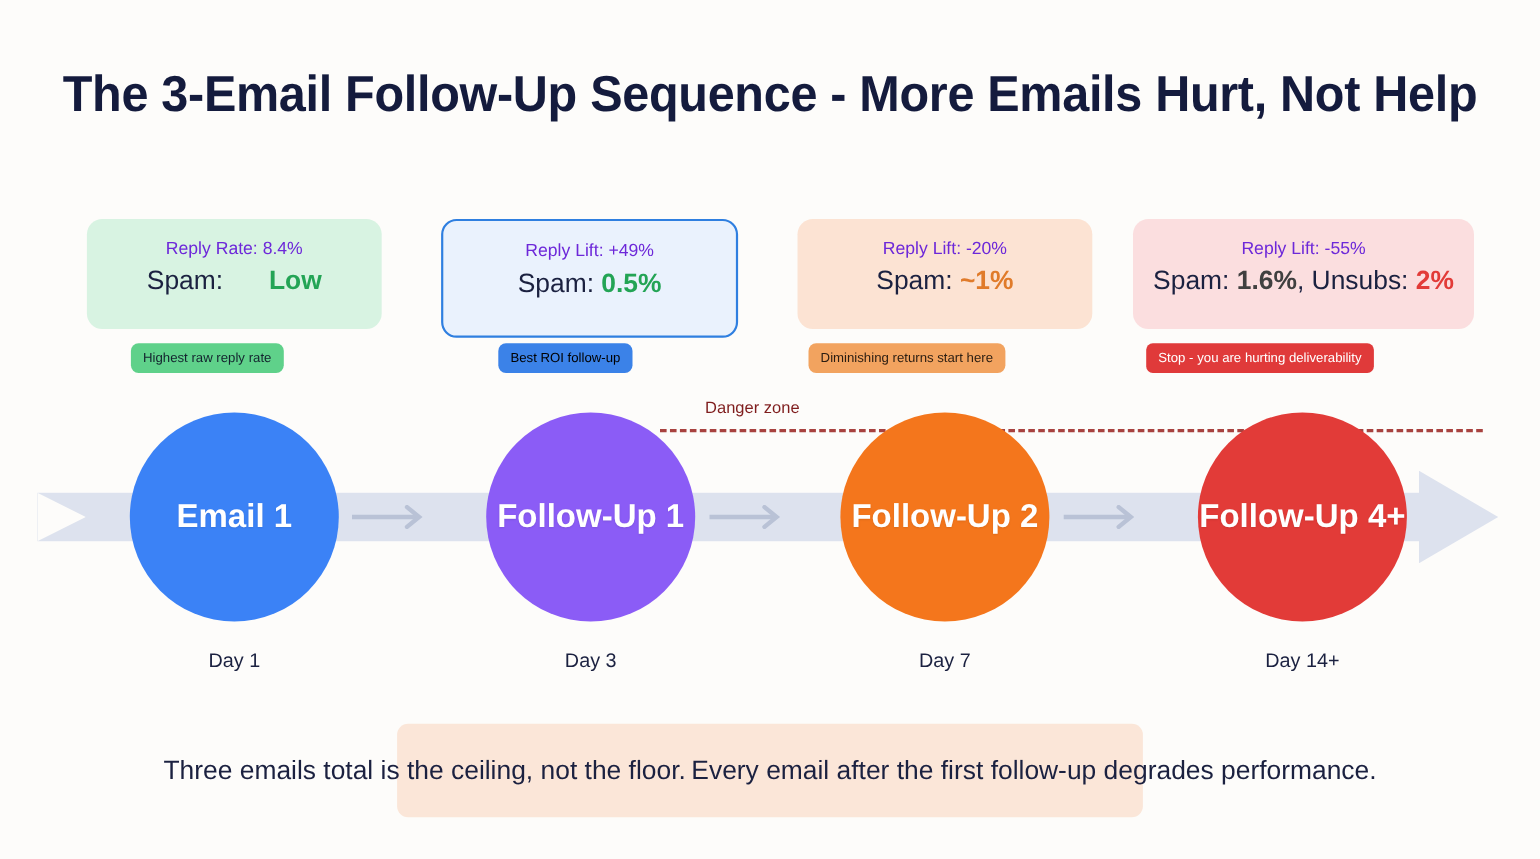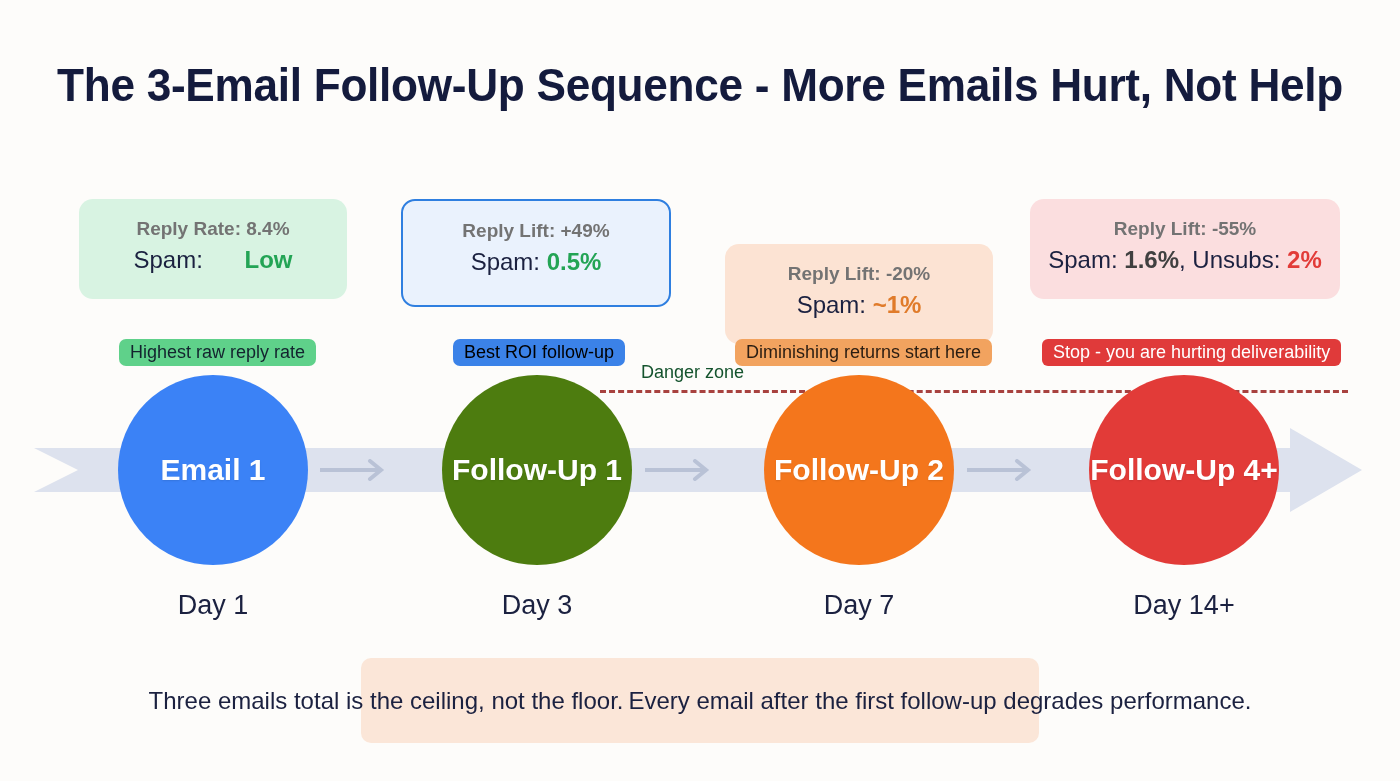--- a/index.html
+++ b/index.html
@@ -37,23 +37,23 @@
   
   .card {
     position: absolute;
     box-sizing: border-box;
     border-radius: 14px;
     padding-top: 17px;
     text-align: center;
     background: #ffffff;
   }
   .card .line1 {
-    font-size: 19px;
-    font-weight: bold;
-    color: #737373;
+    font-size: 16px;
+    font-weight: normal;
+    color: #6d28d9;
     line-height: 1.32;
     white-space: nowrap;
   }
   .card .line2 {
     font-size: 24px;
     font-weight: normal;
     color: #1b2140;
     line-height: 1.32;
     margin-top: 3px;
     white-space: nowrap;
@@ -65,25 +65,24 @@
     border: 2px solid #2f7fe0;
   }
 
   
   .badge {
     position: absolute;
     box-sizing: border-box;
     height: 27px;
     line-height: 27px;
     border-radius: 7px;
-    font-size: 18px;
+    font-size: 12px;
     text-align: left;
     white-space: nowrap;
     padding: 0 11px;
-    margin-top: 27px;
   }
 
   
   .bar {
     position: absolute;
     left: 34px;
     top: 448px;
     width: 1278px;
     height: 44px;
     background: #dde2ee;
@@ -119,22 +118,22 @@
     left: 600px;
     top: 390px;
     width: 748px;
     height: 0;
     border-top: 3px dashed #a8423f;
   }
   .danger-label {
     position: absolute;
     left: 641px;
     top: 362px;
-    font-size: 18px;
-    color: #14532d;
+    font-size: 15px;
+    color: #7f1d1d;
     white-space: nowrap;
   }
 
   
   .node {
     position: absolute;
     width: 190px;
     height: 190px;
     border-radius: 50%;
     display: flex;
@@ -143,21 +142,21 @@
     color: #ffffff;
     font-size: 30px;
     font-weight: bold;
     white-space: nowrap;
     text-shadow: 0 1px 2px rgba(0,0,0,0.10);
   }
   .daylabel {
     position: absolute;
     width: 240px;
     text-align: center;
-    font-size: 27px;
+    font-size: 18px;
     color: #1b2140;
     white-space: nowrap;
   }
 
   
   .footer {
     position: absolute;
     left: 361px;
     top: 658px;
     width: 678px;
@@ -192,21 +191,21 @@
     </div>
   </div>
 
   <div class="card highlight" style="left: 401px; top: 199px; width: 270px; height: 108px; background: rgb(234, 242, 253);">
     <div class="line1">Reply Lift: +49%</div>
     <div class="line2">
       <span>Spam: </span><b style="color: rgb(35, 164, 85);">0.5%</b>
     </div>
   </div>
 
-  <div class="card" style="left: 725px; top: 199px; width: 268px; height: 100px; background: rgb(252, 227, 211); margin-top: 45px;">
+  <div class="card" style="left: 725px; top: 199px; width: 268px; height: 100px; background: rgb(252, 227, 211);">
     <div class="line1">Reply Lift: -20%</div>
     <div class="line2">
       <span>Spam: </span><b style="color: rgb(224, 123, 42);">~1%</b>
     </div>
   </div>
 
   <div class="card" style="left: 1030px; top: 199px; width: 310px; height: 100px; background: rgb(251, 222, 223);">
     <div class="line1">Reply Lift: -55%</div>
     <div class="line2">
       <span>Spam: </span><b style="color: #404040;">1.6%</b><span>, Unsubs: </span><b style="color: rgb(226, 59, 56);">2%</b>
@@ -238,21 +237,21 @@
     <svg width="74" height="22" viewBox="0 0 74 22">
         <path d="M2 11 H62" stroke="#b9c2d6" stroke-width="4" fill="none"></path>
         <path d="M52 2 L63 11 L52 20" stroke="#b9c2d6" stroke-width="4" fill="none" stroke-linecap="round"></path>
       </svg>
   </div>
 
   <div class="danger-line"></div>
   <div class="danger-label">Danger zone</div>
 
   <div class="node" style="left: 118px; top: 375px; background: #3b82f6;">Email 1</div>
-  <div class="node" style="left: 442px; top: 375px; background: #4d7c0f;">Follow-Up 1</div>
+  <div class="node" style="left: 442px; top: 375px; background: #8b5cf6;">Follow-Up 1</div>
   <div class="node" style="left: 764px; top: 375px; background: rgb(244, 118, 28);">Follow-Up 2</div>
   <div class="node" style="left: 1089px; top: 375px; background: rgb(226, 59, 56);">Follow-Up 4+</div>
 
   <div class="daylabel" style="left:93px; top:590px;">Day 1</div>
   <div class="daylabel" style="left:417px; top:590px;">Day 3</div>
   <div class="daylabel" style="left:739px; top:590px;">Day 7</div>
   <div class="daylabel" style="left:1064px; top:590px;">Day 14+</div>
 
   <div class="footer">
     <div>Three emails total is the ceiling, not the floor.</div>

